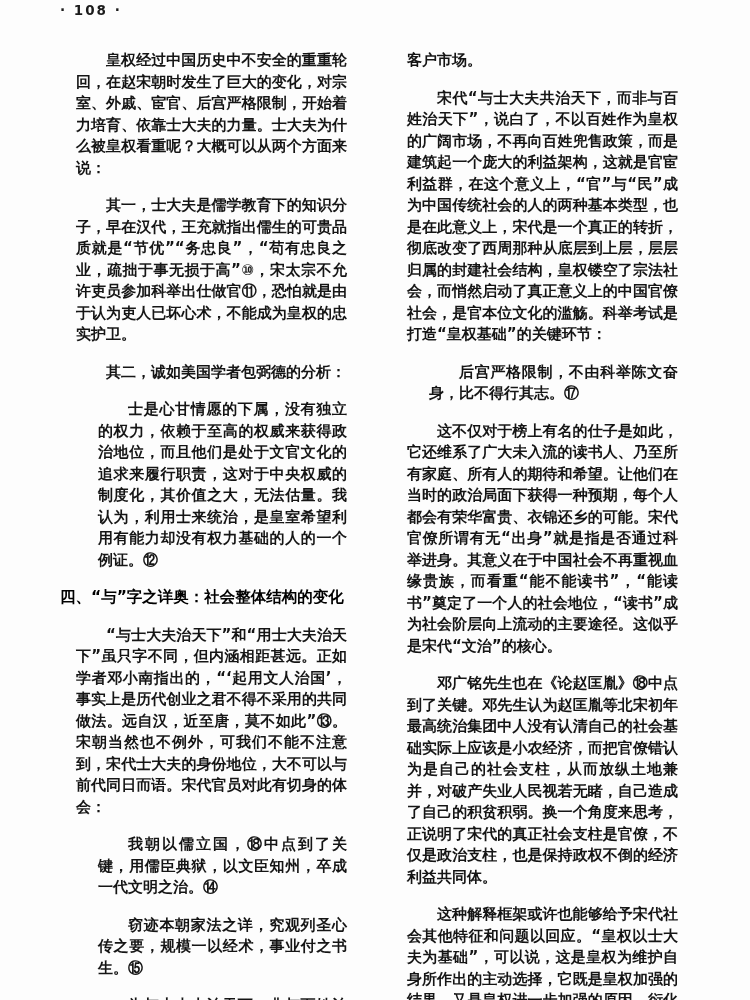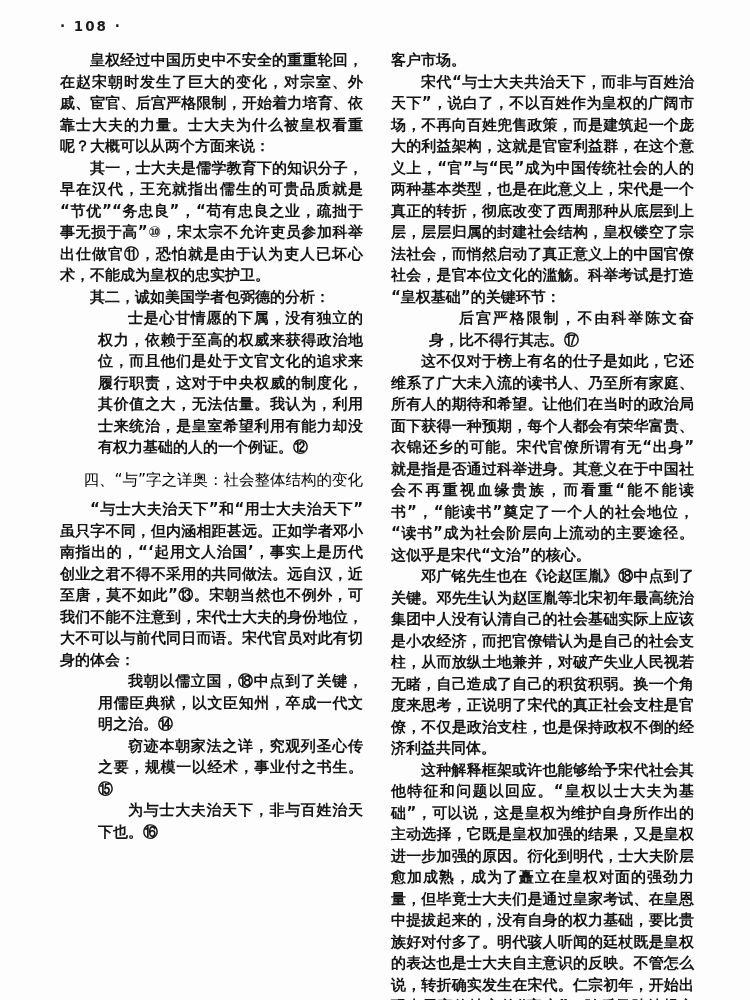--- a/index.html
+++ b/index.html
@@ -6,21 +6,21 @@
     margin: 0;
     padding: 0;
     background: #ffffff;
   }
   .page {
     position: relative;
     width: 750px;
     height: 1000px;
     background: #fdfdfd;
     box-sizing: border-box;
-    padding: 16px 56px 10px 60px;
+    padding: 0 56px 10px 60px;
     font-family: "DejaVu Sans", sans-serif;
     color: #151515;
     overflow: hidden;
   }
   .page-number {
     font-size: 13.5px;
     font-weight: 600;
     letter-spacing: 2px;
     color: #1b1b1b;
     margin: 2px 0 0 0;
@@ -33,37 +33,37 @@
   .col {
     flex: 1 1 0;
     min-width: 0;
     font-size: 15px;
     line-height: 21.5px;
     font-weight: 600;
     text-align: justify;
     text-justify: inter-ideograph;
   }
   .col p {
-    margin: 0;
+    margin: 16px;
     padding: 0;
   }
   .para {
     text-indent: 2em;
   }
   .para.no-indent {
     text-indent: 0;
   }
   .quote {
     margin-left: 38px !important;
     text-indent: 2em;
   }
   .heading {
     text-indent: 0;
-    text-align: right;
-    font-weight: 400;
+    text-align: left;
+    font-weight: 700;
     font-size: 15.5px;
     margin: 11px 0 8px 0 !important;
     color: #000;
     white-space: nowrap;
     letter-spacing: 0;
   }
 </style>
 </head>
 <body>
 

